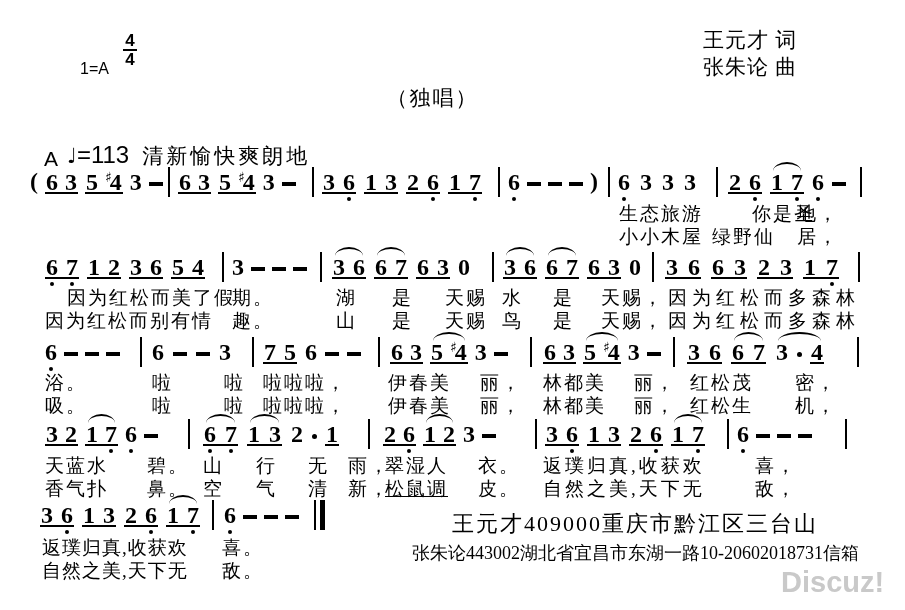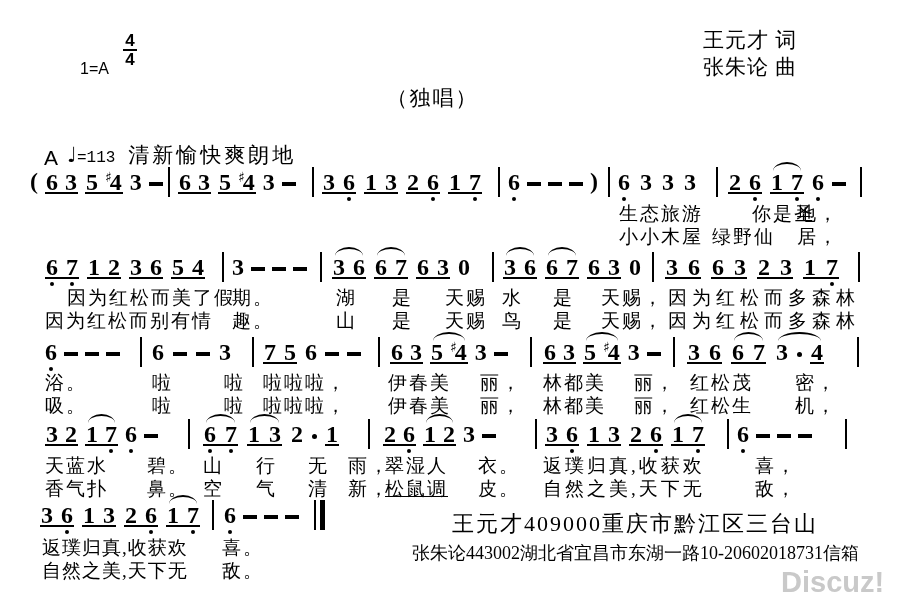--- a/index.html
+++ b/index.html
@@ -10,21 +10,21 @@
   .timesig{position:absolute;left:119px;top:33px;width:22px;text-align:center;
            font-family:"Liberation Sans","DejaVu Sans",sans-serif;font-size:17px;font-weight:bold;line-height:15px}
   .ts-bar{height:2px;background:#000;width:14px;margin:1px auto}
   .title{position:absolute;left:0;right:12px;top:14px;margin:0;text-align:center;
          font-size:52px;font-weight:bold;letter-spacing:6px}
   .subtitle{position:absolute;left:0;right:40px;top:84px;text-align:center;font-size:21px;letter-spacing:2px}
   .credits{position:absolute;left:703px;top:27px;font-size:21px;line-height:27px;letter-spacing:1px}
   .tempo-row{position:absolute;left:44px;top:141px;height:26px}
   .sec{font-family:"Liberation Sans","DejaVu Sans",sans-serif;font-size:21px;margin-right:9px;vertical-align:-3px}
   .qnote{font-family:"DejaVu Sans",sans-serif;font-size:21px;font-weight:bold}
-  .bpm{font-family:Liberation Mono, monospace;font-size:16px}
+  .bpm{font-family:Liberation Sans, sans-serif;font-size:24px}
   .expr{font-size:21px;margin-left:13px;letter-spacing:3px}
   
   #score{position:absolute;left:0;top:0;width:905px;height:610px}
   .meas{position:absolute;display:flex;align-items:flex-end;height:24px;gap:var(--g,7px)}
   .tok{position:relative;font-size:24px;font-weight:bold;line-height:24px;white-space:pre}
   .tok.u::before{content:"";position:absolute;left:-1px;right:-1px;bottom:0;height:2px;background:#000}
   .tok.lo::after{content:"";position:absolute;left:50%;transform:translateX(-50%);bottom:-7px;
                  width:4px;height:4px;border-radius:50%;background:#000}
   .sh{font-size:14px;font-family:"DejaVu Sans",sans-serif;font-weight:normal;vertical-align:8px;
       margin-right:-2px;line-height:10px}

